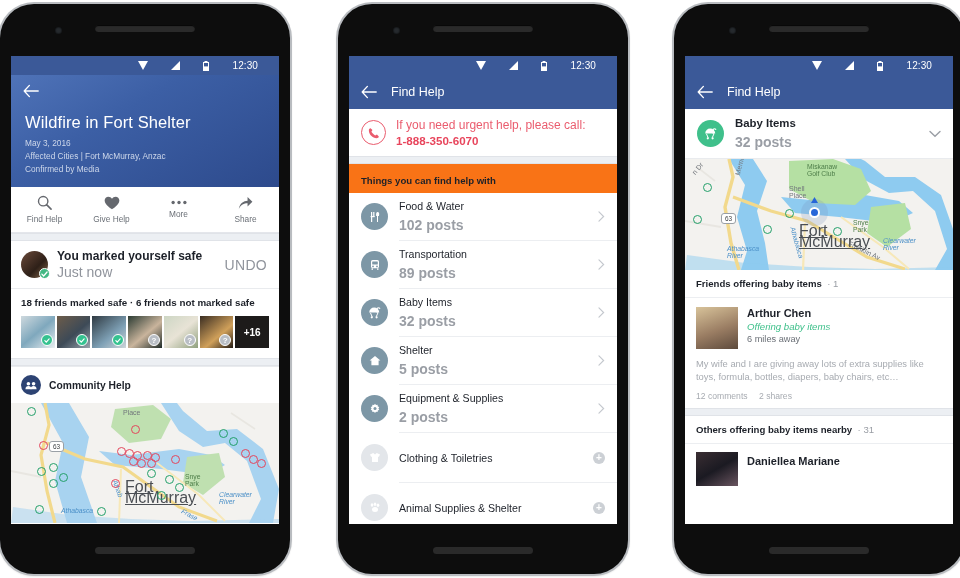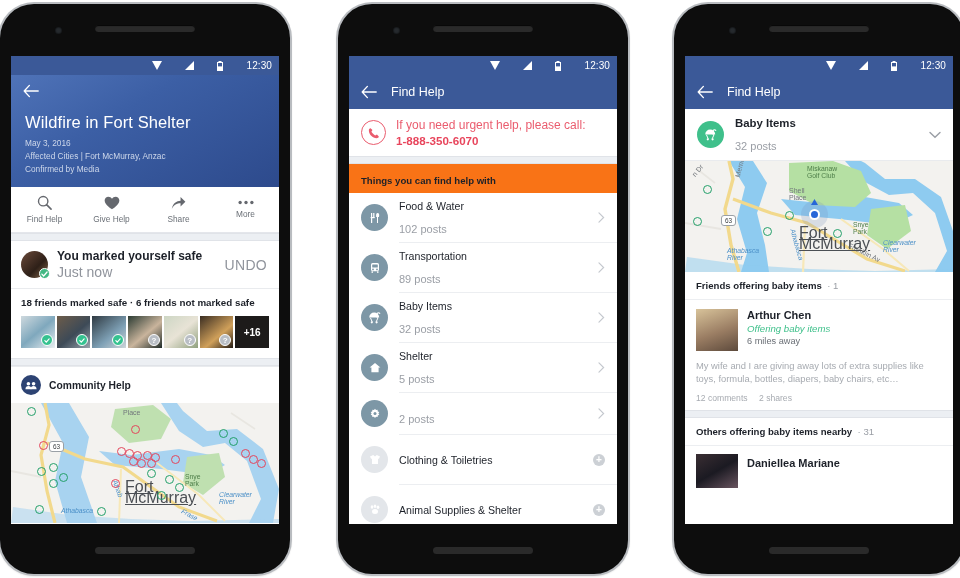--- a/index.html
+++ b/index.html
@@ -39,21 +39,21 @@
   .screen {
     position: absolute; top: 52px; left: 11px;
     width: 268px; height: 468px;
     background: #ffffff; overflow: hidden;
   }
 
   
   .statusbar {
     height: 19px; background: #3b5998; color: #ffffff;
     display: flex; align-items: center; justify-content: flex-end;
-    padding-right: 7px; gap: 23px; font-size: 9.5px;
+    padding-right: 21px; gap: 23px; font-size: 9.5px;
   }
   .sb-icon { display: block; }
   .sb-time { font-size: 10px; letter-spacing: .1px; }
 
   
   .appbar {
     height: 34px; background: #3b5998; color: #fff;
     display: flex; align-items: center; padding-left: 12px; gap: 14px;
   }
   .appbar-title { font-size: 12.5px; }
@@ -156,21 +156,21 @@
   .sect-head { font-size: 9.6px; font-weight: bold; color: #1d2129; padding: 11px 12px 7px; background: #f97316; }
 
   .cat-row { display: flex; align-items: center; padding: 7px 12px; background: #fff; }
   .cat-ic {
     width: 27px; height: 27px; border-radius: 50%; flex: 0 0 27px;
     background: #7d97a6; display: flex; align-items: center; justify-content: center;
   }
   .cat-ic.dim { background: #e3e6ea; }
   .cat-txt { flex: 1; padding-left: 11px; }
   .cat-name { font-size: 10.6px; color: #1d2129; }
-  .cat-posts { font-size: 11px; color: #9a9ea5; margin-top: 11px; }
+  .cat-posts { font-size: 14px; color: #9a9ea5; margin-top: 5px; font-weight: bold; }
   .chev { width: 7px; height: 11px; }
   .plusbtn {
     width: 12px; height: 12px; border-radius: 50%; background: #ccd0d5;
     display: flex; align-items: center; justify-content: center;
     color: #fff; font-size: 10px; line-height: 10px; font-weight: bold;
   }
   .cat-div { height: 1px; background: #eceef1; margin-left: 50px; }
 
   
   .cat-header { display: flex; align-items: center; padding: 8px 12px; background: #fff; border-bottom: 1px solid #e9ebee;}
@@ -243,32 +243,32 @@
             </svg>
           <span class="action-label">Find Help</span>
         </div>
         <div class="action">
           <svg width="16" height="14" viewBox="0 0 18 16">
               <path d="M9 15.2 C9 15.2 0.6 10.2 0.6 5.2 C0.6 2.4 2.7 0.8 4.8 0.8 C6.6 0.8 8.2 1.9 9 3.2 C9.8 1.9 11.4 0.8 13.2 0.8 C15.3 0.8 17.4 2.4 17.4 5.2 C17.4 10.2 9 15.2 9 15.2 Z" fill="#65686e"></path>
             </svg>
           <span class="action-label">Give Help</span>
         </div>
         <div class="action">
-          <svg width="15" height="14" viewBox="0 0 16 15">
-              <path d="M0.8 13.8 C2 7.5 6 5.2 10.2 5.0 L10.2 1.2 L15.4 6.2 L10.2 11.2 L10.2 7.7 C6.3 7.7 3 9.3 0.8 13.8 Z" fill="#65686e"></path>
-            </svg>
-          <span class="action-label">Share</span>
-        </div>
-        <div class="action">
           <svg width="16" height="5" viewBox="0 0 18 5">
               <circle cx="2.4" cy="2.5" r="1.9" fill="#65686e"></circle>
               <circle cx="9" cy="2.5" r="1.9" fill="#65686e"></circle>
               <circle cx="15.6" cy="2.5" r="1.9" fill="#65686e"></circle>
             </svg>
           <span class="action-label">More</span>
+        </div>
+        <div class="action">
+          <svg width="15" height="14" viewBox="0 0 16 15">
+              <path d="M0.8 13.8 C2 7.5 6 5.2 10.2 5.0 L10.2 1.2 L15.4 6.2 L10.2 11.2 L10.2 7.7 C6.3 7.7 3 9.3 0.8 13.8 Z" fill="#65686e"></path>
+            </svg>
+          <span class="action-label">Share</span>
         </div>
       </div>
 
       <div class="gapbar"></div>
 
       <div class="saferow">
         <div class="safe-ava">
           <div class="pic"></div>
           <div class="safe-check">
             <svg width="7" height="6" viewBox="0 0 8 7">
@@ -516,20 +516,21 @@
       <div class="cat-div"></div>
 
       <div class="cat-row">
         <div class="cat-ic">
           <svg width="12" height="12" viewBox="0 0 12 12">
               <path d="M6 0.8 L7 2.1 L8.6 1.7 L8.8 3.4 L10.3 4 L9.4 5.4 L10.3 6.8 L8.8 7.4 L8.6 9.1 L7 8.7 L6 10 L5 8.7 L3.4 9.1 L3.2 7.4 L1.7 6.8 L2.6 5.4 L1.7 4 L3.2 3.4 L3.4 1.7 L5 2.1 Z" fill="#fff"></path>
               <circle cx="6" cy="5.4" r="1.5" fill="#7d97a6"></circle>
             </svg>
         </div>
         <div class="cat-txt">
+          <div class="cat-name">Equipment &amp; Supplies</div>
           <div class="cat-posts">2 posts</div>
         </div>
         <svg class="chev" viewBox="0 0 8 13">
             <path d="M1 1 L6.5 6.5 L1 12" stroke="#c4c8ce" stroke-width="1.4" fill="none" stroke-linecap="round"></path>
           </svg>
       </div>
       <div class="cat-div"></div>
 
       <div class="cat-row" style="padding-top:11px;padding-bottom:11px;">
         <div class="cat-ic dim">

